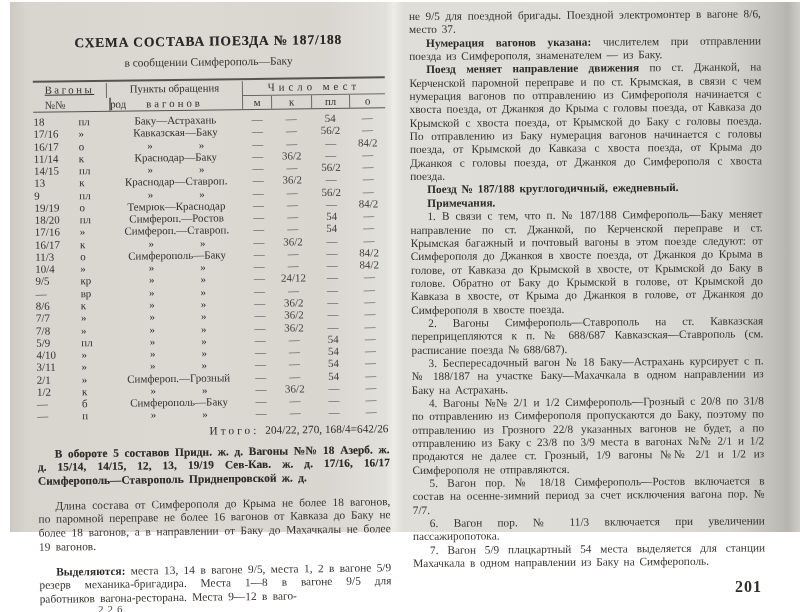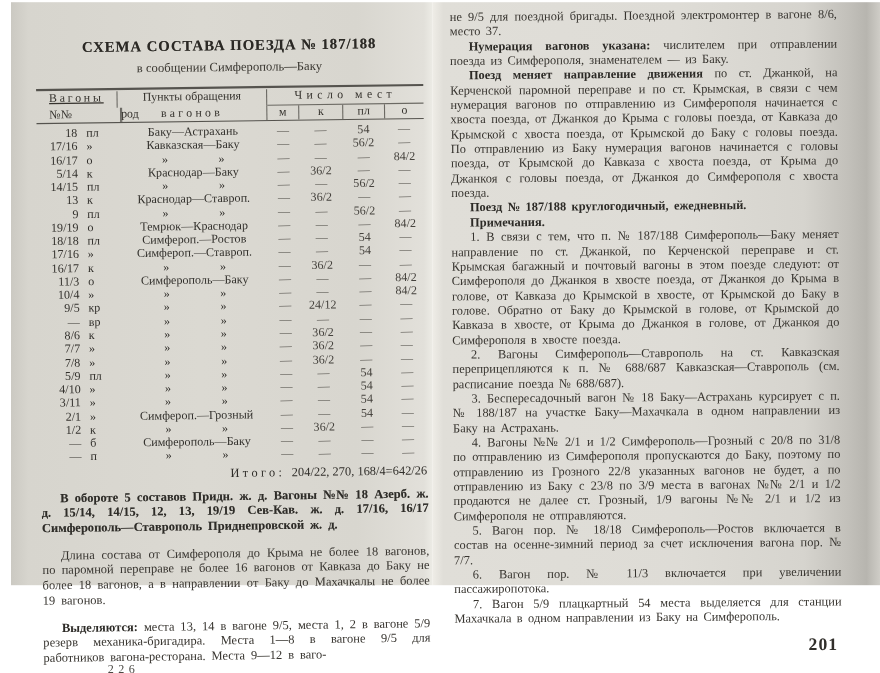--- a/index.html
+++ b/index.html
@@ -36,21 +36,21 @@
   .thead .grid>div{line-height:13.5px;text-align:center;}
   .h-wagons{grid-column:1/3;border-right:1px solid #6b6963;letter-spacing:2.5px;text-decoration:underline;}
   .h-points1{grid-column:3/4;border-right:1px solid #6b6963;}
   .h-seats{grid-column:4/8;border-bottom:1px solid #6b6963;letter-spacing:4px;}
   .h-num{grid-column:1/2;}
   .h-rod{grid-column:2/3;border-right:1px solid #6b6963;border-left:1px solid #6b6963;margin-left:32px;}
   .h-points2{grid-column:3/4;border-right:1px solid #6b6963;letter-spacing:3px;}
   .h-k,.h-pl,.h-o{border-left:1px solid #6b6963;}
   .tbody{padding-top:3px;}
   .tr{height:12.28px;line-height:12.4px;font-size:11px;color:#33312d;}
-  .c-num{text-align:right;padding-right:7px;}
+  .c-num{text-align:left;padding-right:7px;}
   .c-rod{text-align:left;padding-left:1px;}
   .c-route{display:flex;justify-content:center;column-gap:46px;white-space:nowrap;}
   .c-route i{font-style:normal;}
   .c-route i:empty{display:none;}
   .c-val{text-align:center;color:#45423d;}
 
   .totals{margin-top:4px;text-align:right;font-size:11.3px;color:#2f2d29;padding-right:1px;}
   .totals .t-label{letter-spacing:3px;margin-right:6px;margin-top:36px;}
 
   
@@ -139,21 +139,21 @@
                 <i>»</i>
                 <i>»</i>
               </span>
             <span class="c-val">—</span>
             <span class="c-val">—</span>
             <span class="c-val">—</span>
             <span class="c-val">84/2</span>
           </div>
 
           <div class="tr grid">
-            <span class="c-num">5/14</span>
+            <span class="c-num">11/14</span>
             <span class="c-rod">к</span>
             <span class="c-route">
                 <i>Краснодар—Баку</i>
               </span>
             <span class="c-val">—</span>
             <span class="c-val">36/2</span>
             <span class="c-val">—</span>
             <span class="c-val">—</span>
           </div>
 
@@ -201,21 +201,21 @@
             <span class="c-route">
                 <i>Темрюк—Краснодар</i>
               </span>
             <span class="c-val">—</span>
             <span class="c-val">—</span>
             <span class="c-val">—</span>
             <span class="c-val">84/2</span>
           </div>
 
           <div class="tr grid">
-            <span class="c-num">18/18</span>
+            <span class="c-num">18/20</span>
             <span class="c-rod">пл</span>
             <span class="c-route">
                 <i>Симфероп.—Ростов</i>
               </span>
             <span class="c-val">—</span>
             <span class="c-val">—</span>
             <span class="c-val">54</span>
             <span class="c-val">—</span>
           </div>
 

